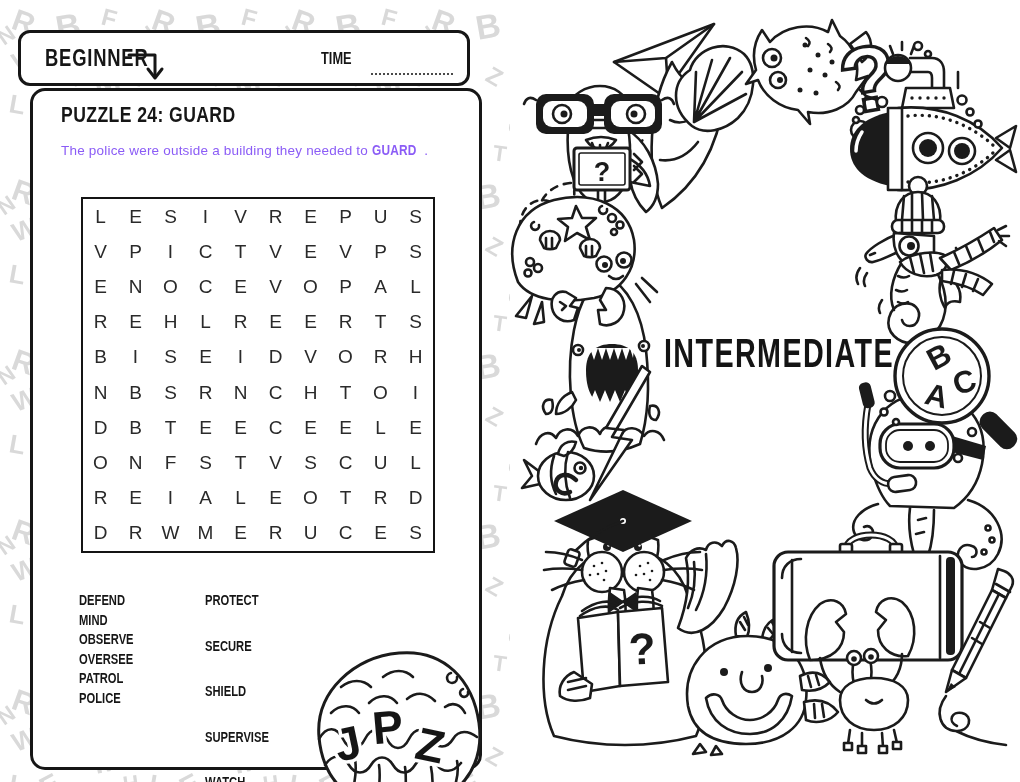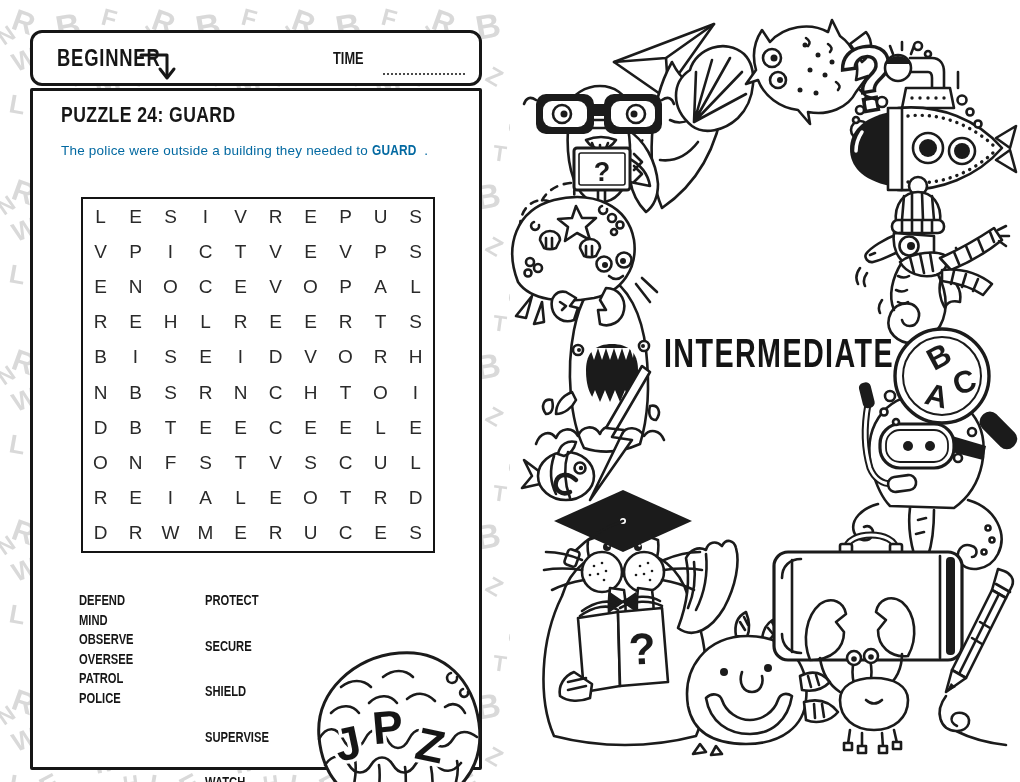--- a/index.html
+++ b/index.html
@@ -2,29 +2,29 @@
 <html><head>
 <meta charset="utf-8">
 <style>
   html,body{margin:0;padding:0;background:#fff;}
   .stage{position:relative;width:1020px;height:782px;overflow:hidden;background:#fff;
          font-family:"Liberation Sans",sans-serif;color:#1b1b1b;}
   .left-page{position:absolute;left:0;top:0;width:510px;height:782px;}
   .right-page{position:absolute;left:510px;top:0;width:510px;height:782px;background:#fff;}
   .bg-svg{position:absolute;left:0;top:0;}
   .panel{position:absolute;background:#fff;border:3px solid #161616;}
-  .header-panel{left:30px;top:30px;width:446px;height:50px;border-radius:12px;}
-  .main-panel{left:30px;top:88px;width:446px;height:676px;border-radius:2px;}
+  .header-panel{left:18px;top:30px;width:446px;height:50px;border-radius:12px;}
+  .main-panel{left:30px;top:88px;width:446px;height:676px;border-radius:15px;}
   .cond{display:inline-block;font-weight:700;transform-origin:0 50%;white-space:nowrap;color:#161616;}
   .beginner{position:absolute;left:24px;top:12px;font-size:23px;letter-spacing:1px;transform:scaleX(.8);}
   .arrow-svg{position:absolute;left:106px;top:15px;}
   .time-label{position:absolute;left:300px;top:17px;font-size:16px;transform:scaleX(.8);}
   .time-line{position:absolute;left:350px;right:14px;top:40px;border-bottom:2px dotted #4a4a4a;}
   .puzzle-title{position:absolute;left:28px;top:11px;font-size:22px;letter-spacing:.5px;transform:scaleX(.8);}
-  .clue{position:absolute;left:28px;top:51px;font-size:13.5px;color:#0369a1;letter-spacing:.2px;text-align:right;}
+  .clue{position:absolute;left:28px;top:51px;font-size:13.5px;color:#8b5cf6;letter-spacing:.2px;text-align:right;}
   .kw{display:inline-block;font-weight:700;transform:scaleX(.85);transform-origin:0 60%;font-size:14px;}
   .ws-grid{position:absolute;left:48px;top:106px;width:350px;height:352px;border:2.5px solid #141414;
            display:flex;flex-direction:column;background:#fff;}
   .grid-row{flex:1;display:flex;}
   .cell{flex:1;display:flex;align-items:center;justify-content:center;font-size:19px;color:#2a2a2a;}
   .words-col{position:absolute;top:500px;display:flex;flex-direction:column;}
   .words-col.c1{left:46px;} .words-col.c2{left:172px;gap:26px;}
   .word{font-size:14px;font-weight:700;line-height:19.5px;transform:scaleX(.8);transform-origin:0 50%;
         white-space:nowrap;color:#161616;}
   .shell-svg{position:absolute;left:278px;top:556px;}

